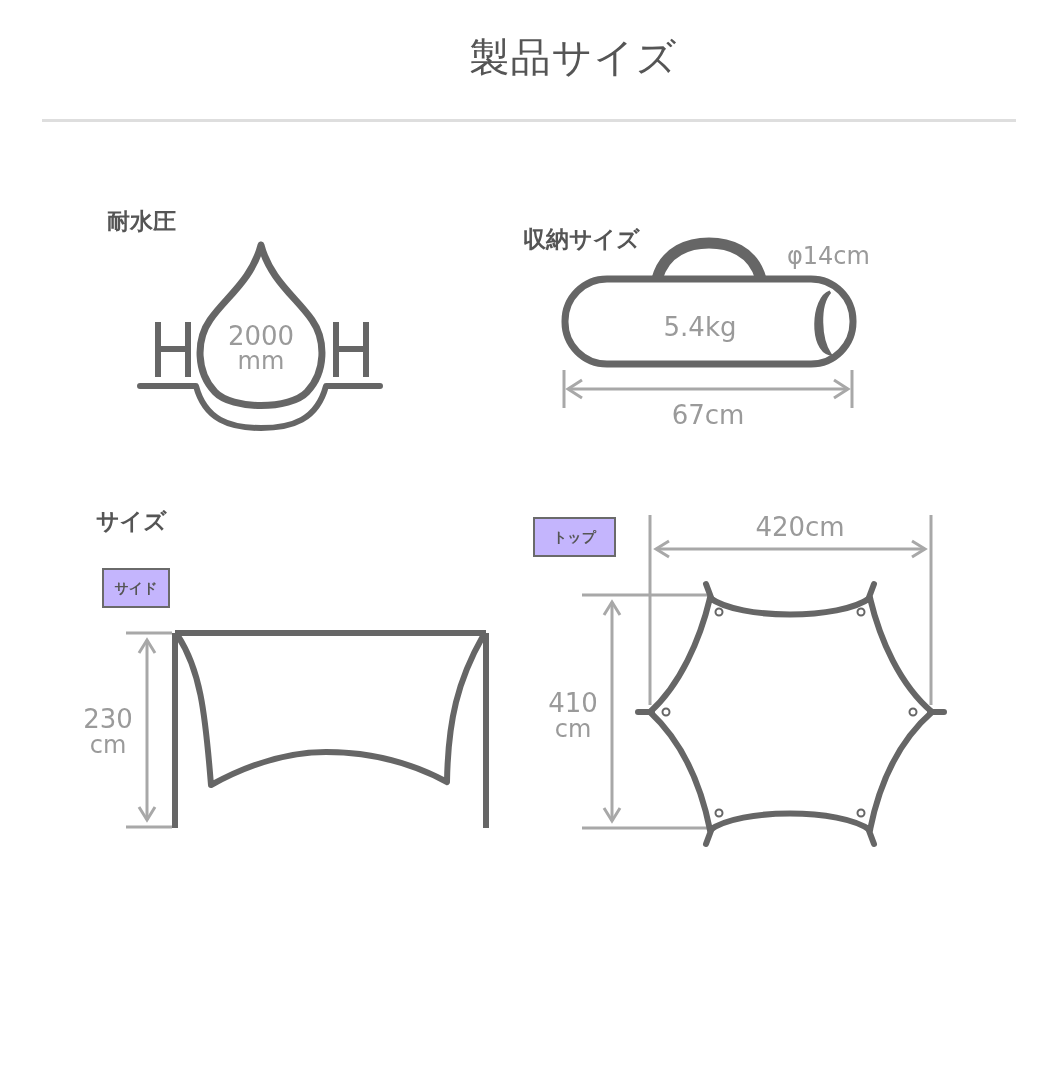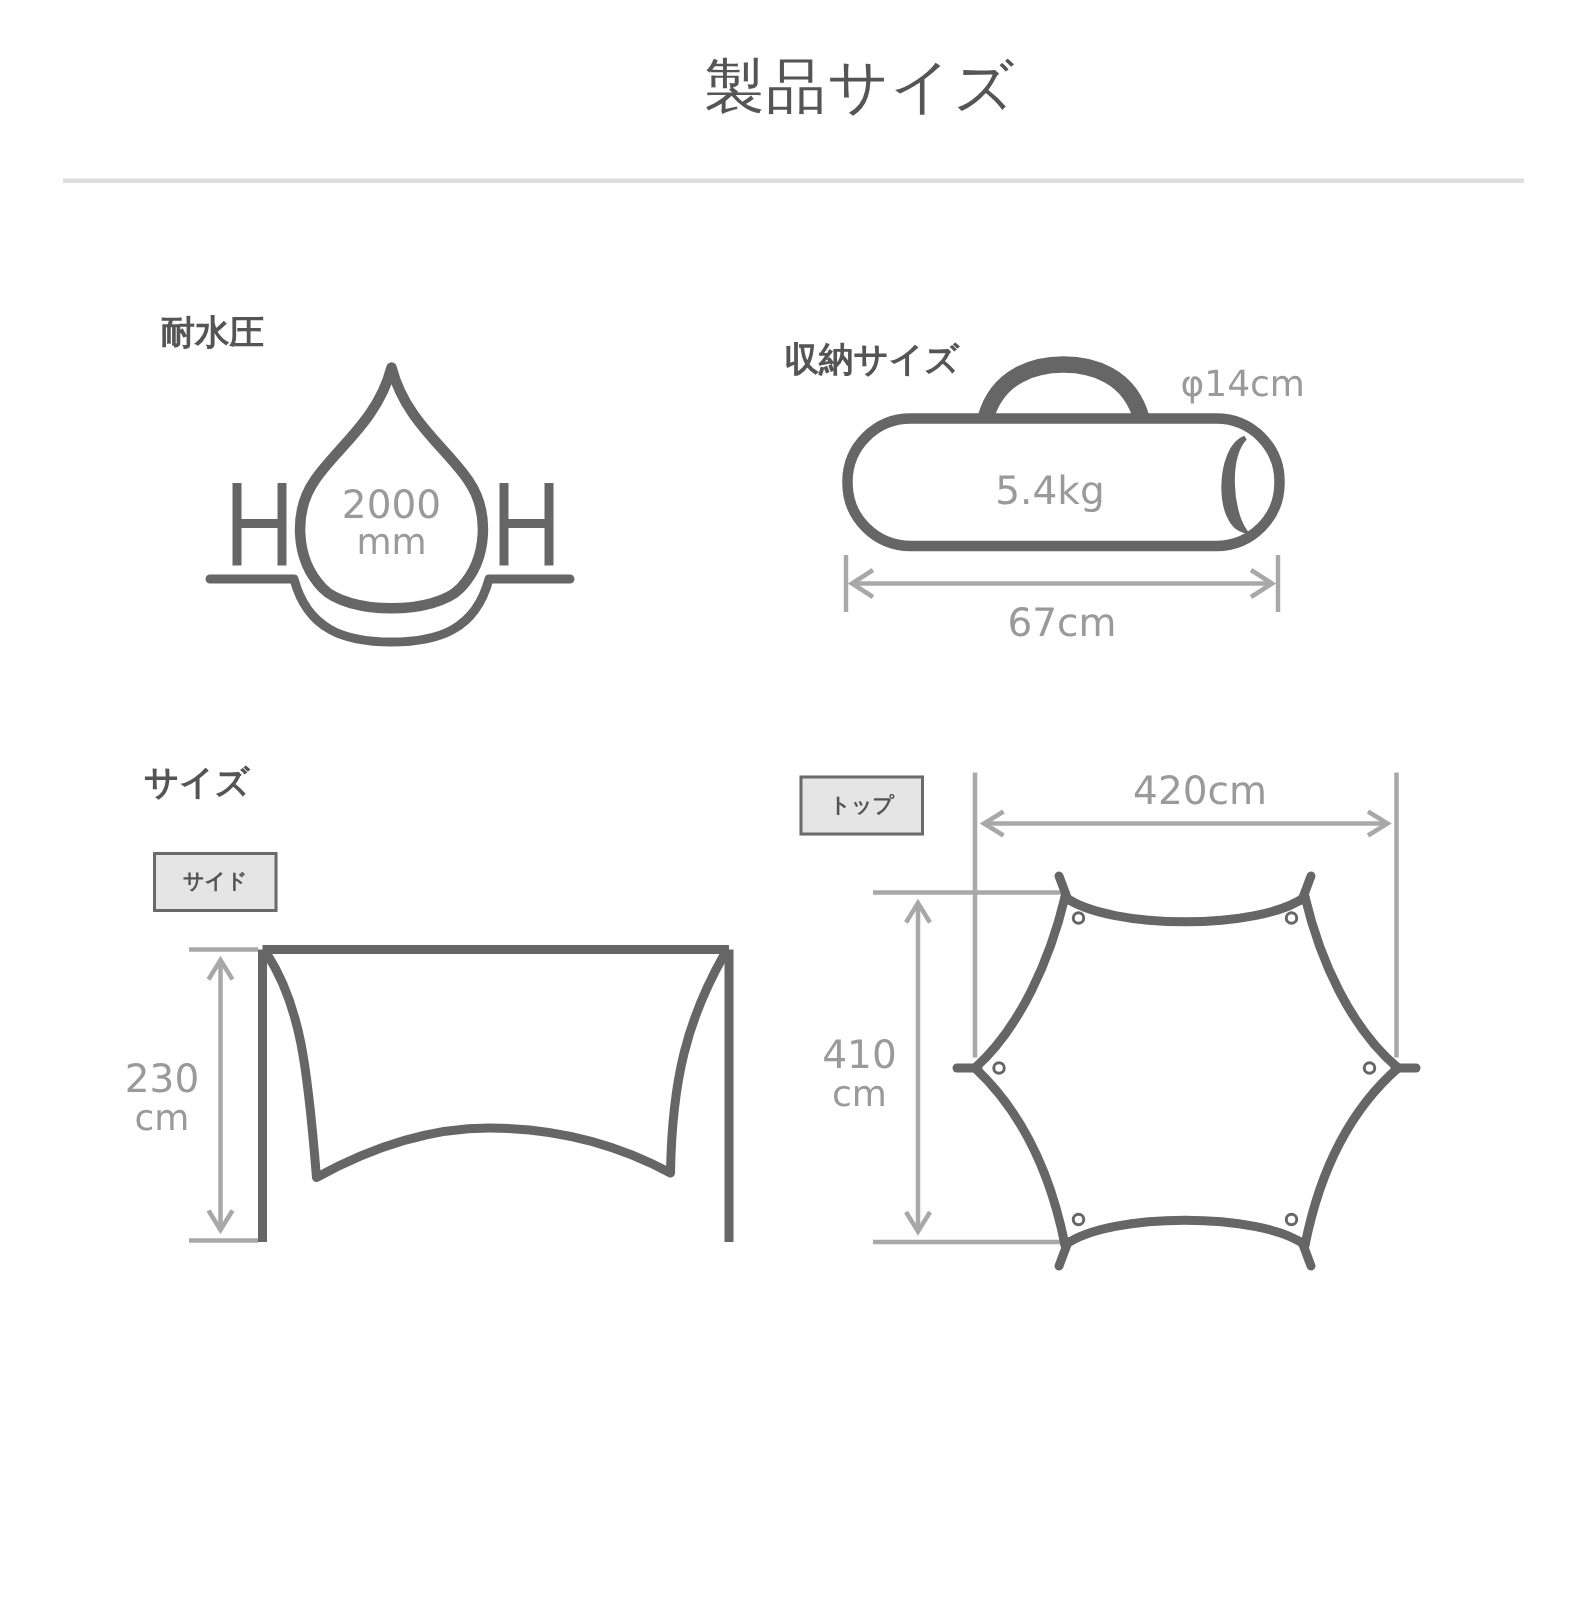--- a/index.html
+++ b/index.html
@@ -3,34 +3,34 @@
   <meta charset="utf-8">
   <style>
     html, body { margin: 0; padding: 0; background: #ffffff; }
     body { width: 1059px; height: 1080px; position: relative; overflow: hidden;
            font-family: "DejaVu Sans", "Liberation Sans", sans-serif; color: #555; }
     .page-title { position: absolute; left: 0; width: 1059px; top: 30px; text-align: center;
                   font-size: 40px; font-weight: normal; color: #555; letter-spacing: 1px; margin: 0; padding-left: 44px; }
     .divider { position: absolute; left: 42px; top: 119px; width: 974px; height: 3px; background: #dedede; }
     .section-label { position: absolute; font-size: 23px; color: #555; font-weight: bold; margin: 10px; }
     svg.diagram { position: absolute; left: 0; top: 0; width: 1059px; height: 1080px; }
-    .tag-box { position: absolute; border: 2px solid #6a6a6a; background: #e5e5e5; font-size: 14px;
+    .tag-box { position: absolute; border: 2px solid #6a6a6a; background: #c4b5fd; font-size: 14px;
                color: #555; font-weight: bold; text-align: center; box-sizing: border-box; }
   </style>
 </head>
 <body>
 
 <h1 class="page-title">製品サイズ</h1>
 <div class="divider"></div>
 
 <h2 class="section-label" style="left:97px; top:196px;">耐水圧</h2>
 <h2 class="section-label" style="left:513px; top:214px;">収納サイズ</h2>
 <h2 class="section-label" style="left:86px; top:496px;">サイズ</h2>
 
-<div class="tag-box" style="left:102px; top:568px; width:83px; height:40px; line-height:36px;">サイド</div>
+<div class="tag-box" style="left:102px; top:568px; width:68px; height:40px; line-height:36px;">サイド</div>
 <div class="tag-box" style="left:533px; top:517px; width:83px; height:40px; line-height:36px;">トップ</div>
 
 <svg class="diagram" viewBox="0 0 1059 1080">
 
   <g fill="none" stroke="#666" stroke-width="7" stroke-linecap="round" stroke-linejoin="round">
 
     <path d="M261,245 C252,280 225,298 210,320 C196,340 196,372 215,392 C232,410 290,410 307,392 C326,372 326,340 312,320 C297,298 270,280 261,245 Z"></path>
 
     <path d="M140,386 L196,386 C205,420 230,428 261,428 C292,428 317,420 326,386 L380,386" stroke-width="6"></path>
   </g>

